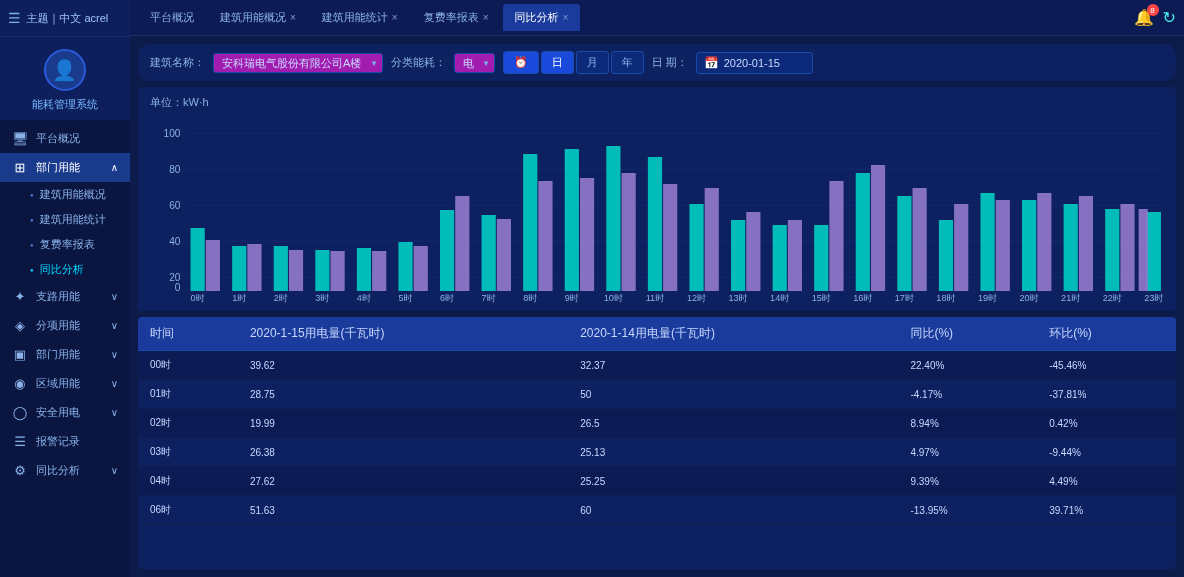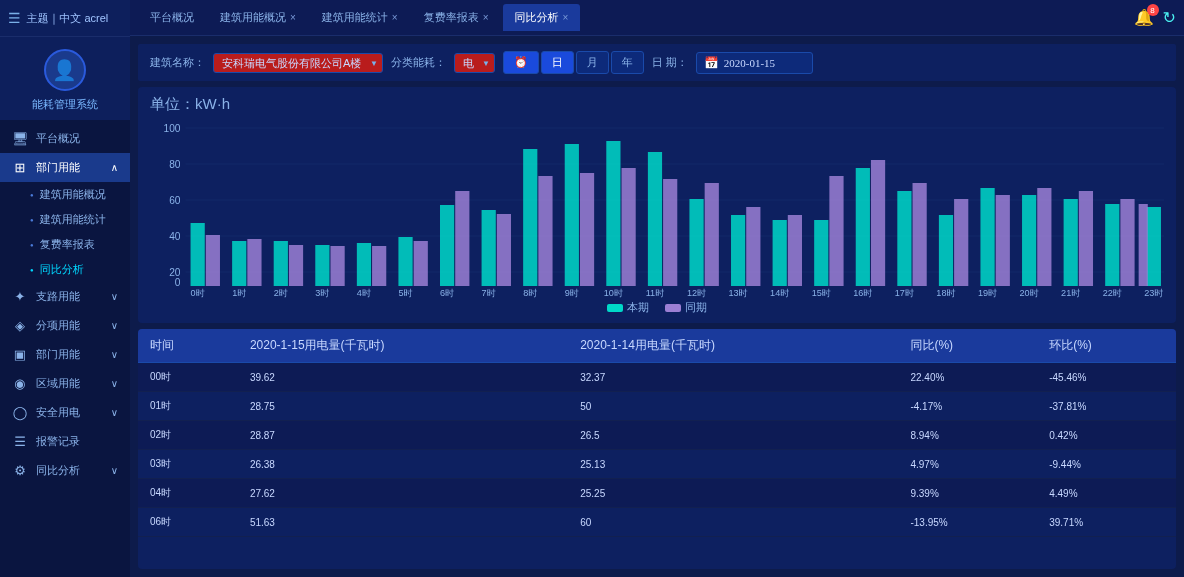--- a/index.html
+++ b/index.html
@@ -182,30 +182,30 @@
       gap: 6px;
     }
 
     
     .filter-bar {
       display: flex;
       align-items: center;
       gap: 8px;
       background: #0d2060;
       padding: 7px 12px;
-      border-radius: 2px;
+      border-radius: 12px;
       flex-wrap: nowrap;
     }
     .filter-label {
       color: #8ab2e8;
       white-space: nowrap;
       font-size: 11px;
     }
     .filter-select {
-      background: #b91c1c;
+      background: #a21caf;
       border: 1px solid #1a4aaa;
       color: #c8d8ff;
       padding: 3px 20px 3px 8px;
       border-radius: 3px;
       font-size: 11px;
       appearance: none;
       -webkit-appearance: none;
       cursor: pointer;
       position: relative;
     }
@@ -249,38 +249,37 @@
       padding: 3px 8px;
       border-radius: 3px;
     }
     .date-input-wrapper input {
       background: transparent;
       border: none;
       color: #c8d8ff;
       font-size: 11px;
       outline: none;
       width: 80px;
-      font-family: Liberation Serif, serif;
     }
     .calendar-icon {
       color: #7ab0e8;
       font-size: 12px;
     }
 
     
     .chart-container {
       background: #0d2060;
       border-radius: 4px;
       padding: 8px 12px;
       flex-shrink: 0;
     }
     .chart-unit {
-      font-size: 15px;
+      font-size: 11px;
       color: #8ab2e8;
-      margin-bottom: 4px;
+      margin-bottom: 13px;
     }
     .chart-wrapper {
       position: relative;
       height: 180px;
     }
     .chart-svg {
       width: 100%;
       height: 100%;
     }
     .chart-legend {
@@ -572,30 +571,20 @@
           <text x="662" y="178" text-anchor="middle" fill="#8ab2e8" font-size="9">15时</text>
           <text x="703" y="178" text-anchor="middle" fill="#8ab2e8" font-size="9">16时</text>
           <text x="744" y="178" text-anchor="middle" fill="#8ab2e8" font-size="9">17时</text>
           <text x="785" y="178" text-anchor="middle" fill="#8ab2e8" font-size="9">18时</text>
           <text x="826" y="178" text-anchor="middle" fill="#8ab2e8" font-size="9">19时</text>
           <text x="867" y="178" text-anchor="middle" fill="#8ab2e8" font-size="9">20时</text>
           <text x="908" y="178" text-anchor="middle" fill="#8ab2e8" font-size="9">21时</text>
           <text x="949" y="178" text-anchor="middle" fill="#8ab2e8" font-size="9">22时</text>
           <text x="990" y="178" text-anchor="middle" fill="#8ab2e8" font-size="9">23时</text>
         </svg>
-      </div>
-      <div class="chart-legend">
-        <div class="legend-item">
-          <div class="legend-color" style="background:#00d8c8;"></div>
-          <span>本期</span>
-        </div>
-        <div class="legend-item">
-          <div class="legend-color" style="background:#9b7fd4;"></div>
-          <span>同期</span>
-        </div>
       </div>
     </div>
 
     <div class="table-container">
       <table class="data-table">
         <thead>
           <tr>
             <th>时间</th>
             <th>2020-1-15用电量(千瓦时)</th>
             <th>2020-1-14用电量(千瓦时)</th>
@@ -613,21 +602,21 @@
   </tr>
             <tr>
     <td>01时</td>
     <td>28.75</td>
     <td>50</td>
     <td>-4.17%</td>
     <td>-37.81%</td>
   </tr>
             <tr>
     <td>02时</td>
-    <td>28.87</td>
+    <td>19.99</td>
     <td>26.5</td>
     <td>8.94%</td>
     <td>0.42%</td>
   </tr>
             <tr>
     <td>03时</td>
     <td>26.38</td>
     <td>25.13</td>
     <td>4.97%</td>
     <td>-9.44%</td>

